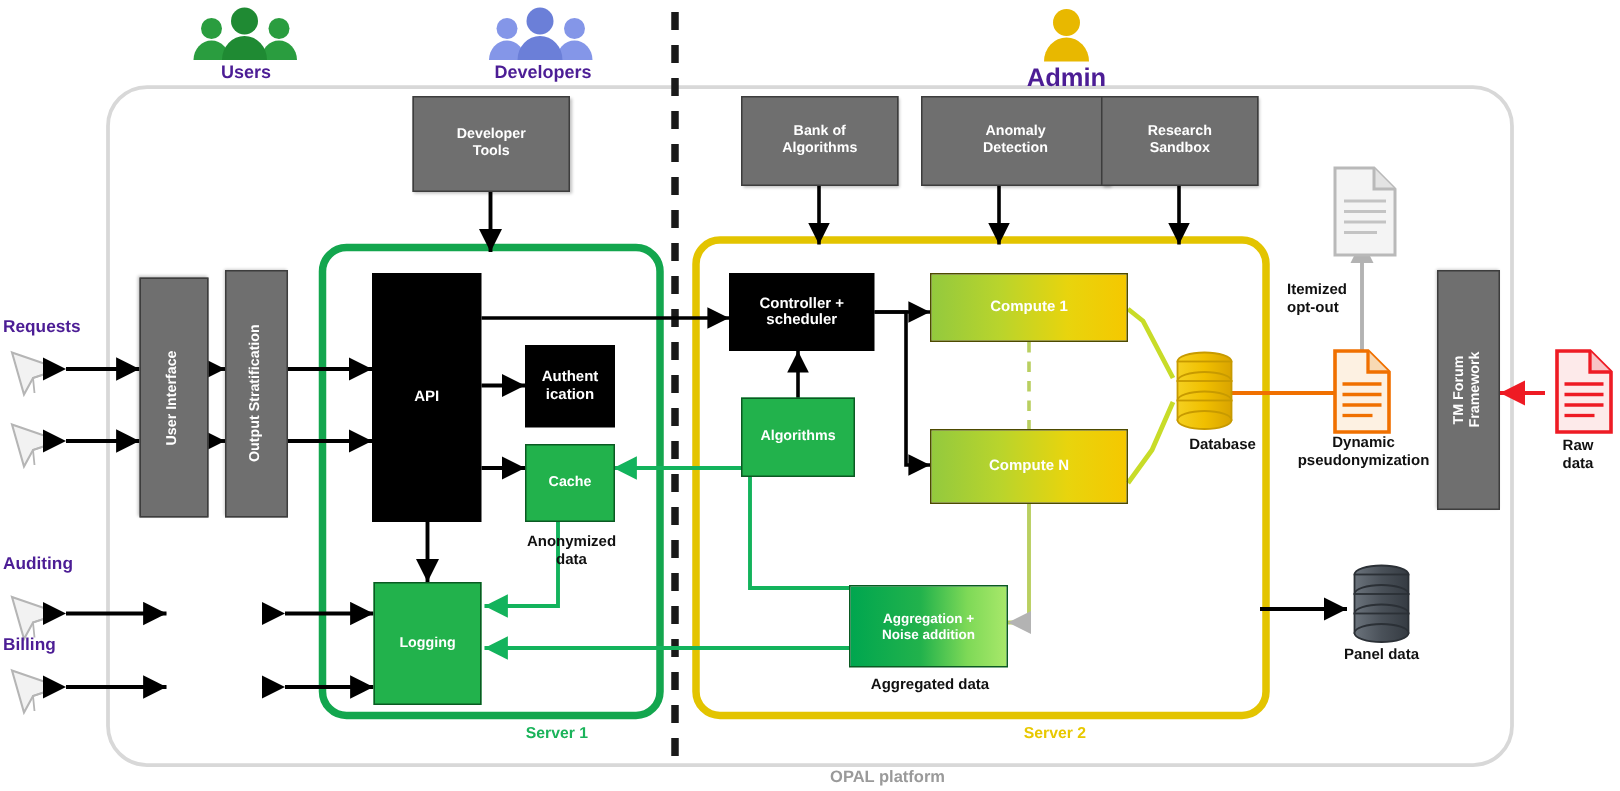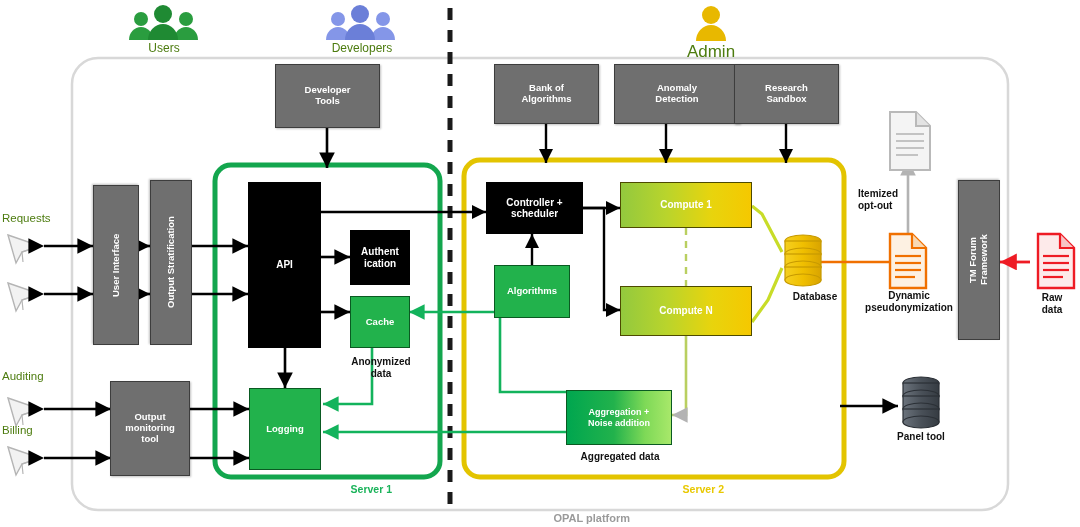--- a/index.html
+++ b/index.html
@@ -1,19 +1,19 @@
 <!DOCTYPE html>
 <html><head>
 <meta charset="utf-8">
 <style>
   html,body{margin:0;padding:0;background:#ffffff;}
   body{font-family:"Liberation Sans","DejaVu Sans",sans-serif;}
   #stage{position:relative;width:1080px;height:527px;overflow:hidden;background:#fff;}
   .abs{position:absolute;box-sizing:border-box;}
-  .lbl{position:absolute;font-weight:normal;color:#4d7c0f;line-height:1.12;text-align:center;white-space:pre-line;}
+  .lbl{position:absolute;font-weight:bold;color:#4c1d95;line-height:1.12;text-align:center;white-space:pre-line;}
   .boxtxt{display:flex;align-items:center;justify-content:center;text-align:center;line-height:1.15;
           font-weight:bold;white-space:pre-line;box-sizing:border-box;}
   .gray{background:#6f6f6f;border:1px solid #3d3d3d;color:#fff;font-size:9.5px;
         box-shadow:1px 1px 2px rgba(0,0,0,.25);}
   .black{background:#000;color:#fff;font-size:10px;}
   .green{background:#22b24c;border:1px solid #0a5a22;color:#fff;font-size:9.5px;}
   .vert{writing-mode:vertical-rl;transform:rotate(180deg);}
   .compute{border:1px solid #4d4a00;color:#fff;font-size:10px;
            background:linear-gradient(90deg,#93c93e 0%,#b9d42c 35%,#e8d40d 70%,#f5c800 100%);}
   .aggbox{border:1px solid #0a5a22;color:#fff;font-size:9px;
@@ -226,43 +226,40 @@
 Tools</div>
   <div class="abs boxtxt gray" style="left:494px;top:64px;width:105px;height:60px;">Bank of
 Algorithms</div>
   <div class="abs boxtxt gray" style="left:614px;top:64px;width:126px;height:60px;">Anomaly
 Detection</div>
   <div class="abs boxtxt gray" style="left:734px;top:64px;width:105px;height:60px;">Research
 Sandbox</div>
 
   <div class="abs boxtxt gray vert" style="left:93px;top:185px;width:46px;height:160px;">User Interface</div>
   <div class="abs boxtxt gray vert" style="left:150px;top:180px;width:42px;height:165px;">Output Stratification</div>
-  <div class="abs boxtxt gray" style="left:110px;top:381px;width:80px;height:95px;">Output
-monitoring
-tool</div>
 
   <div class="abs boxtxt black" style="left:248px;top:182px;width:73px;height:166px;">API</div>
   <div class="abs boxtxt black" style="left:350px;top:230px;width:60px;height:55px;">Authent
 ication</div>
   <div class="abs boxtxt green" style="left:350px;top:296px;width:60px;height:52px;">Cache</div>
   <div class="caption" style="left:340px;top:356px;width:82px;">Anonymized
 data</div>
   <div class="abs boxtxt green" style="left:249px;top:388px;width:72px;height:82px;">Logging</div>
 
   <div class="abs boxtxt black" style="left:486px;top:182px;width:97px;height:52px;">Controller +
 scheduler</div>
   <div class="abs boxtxt green" style="left:494px;top:265px;width:76px;height:53px;">Algorithms</div>
   <div class="abs boxtxt compute" style="left:620px;top:182px;width:132px;height:46px;">Compute 1</div>
   <div class="abs boxtxt compute" style="left:620px;top:286px;width:132px;height:50px;">Compute N</div>
   <div class="abs boxtxt aggbox" style="left:566px;top:390px;width:106px;height:55px;">Aggregation +
 Noise addition</div>
   <div class="caption" style="left:552px;top:451px;width:136px;">Aggregated data</div>
 
   <div class="caption" style="left:768px;top:291px;width:70px;padding-left:12px;">Database</div>
-  <div class="caption" style="left:880px;top:431px;width:82px;">Panel tool</div>
+  <div class="caption" style="left:880px;top:431px;width:82px;">Panel data</div>
 
   <div class="caption" style="left:858px;top:188px;width:92px;text-align:left;">Itemized
 opt-out</div>
   <div class="caption" style="left:850px;top:290px;width:118px;">Dynamic
 pseudonymization</div>
   <div class="abs boxtxt gray vert" style="left:958px;top:180px;width:42px;height:160px;">TM Forum
 Framework</div>
   <div class="caption" style="left:1026px;top:292px;width:52px;">Raw
 data</div>
 

